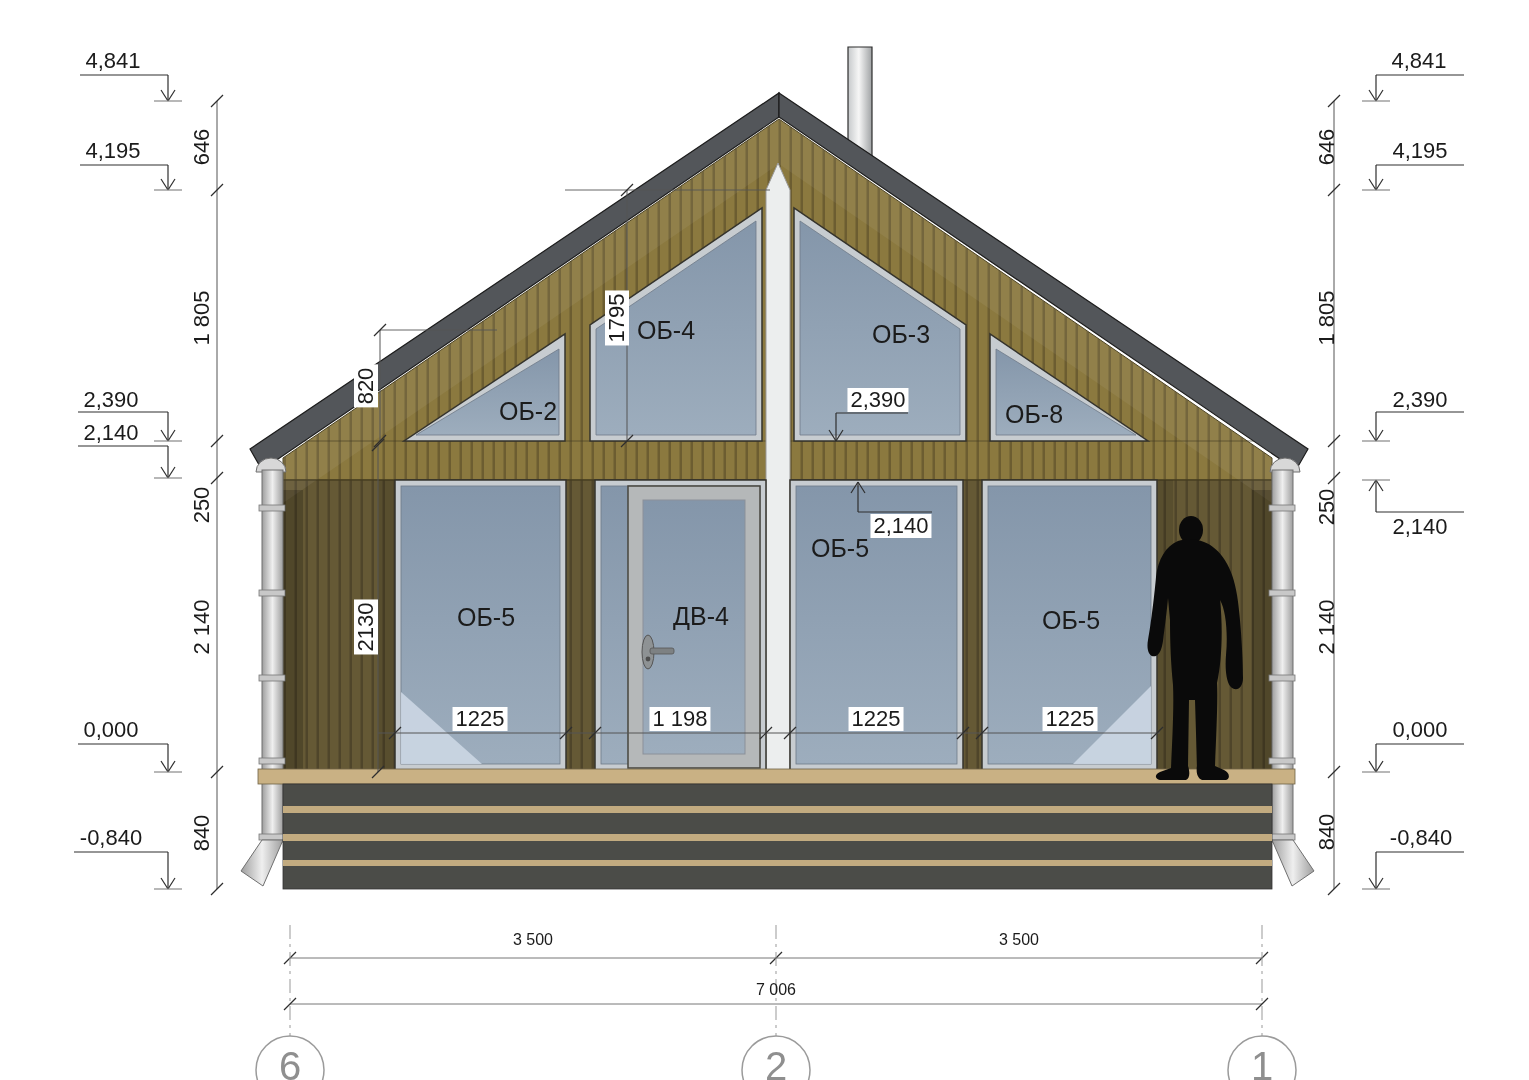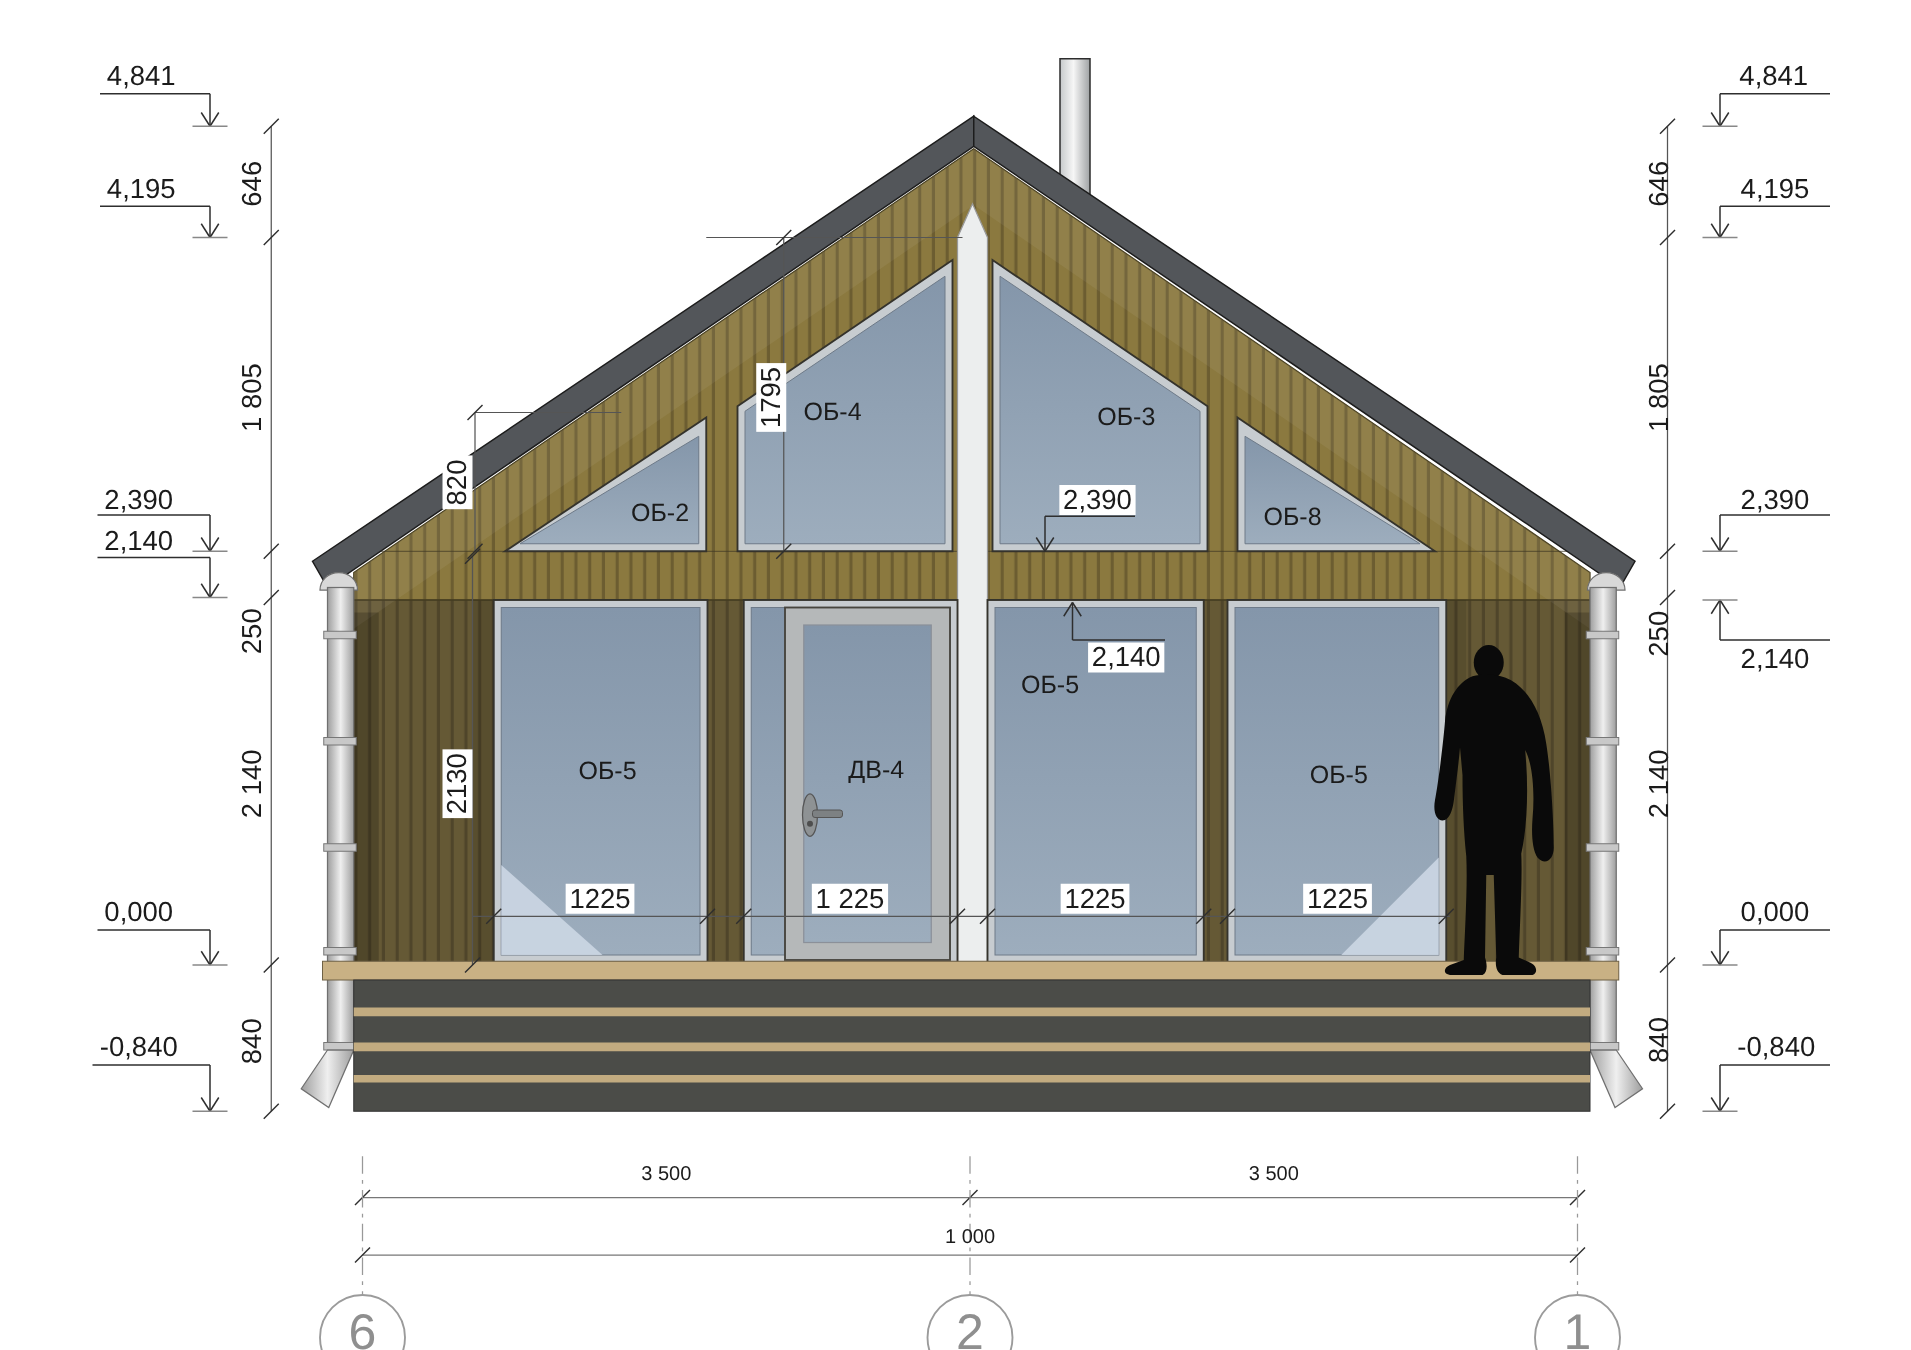--- a/index.html
+++ b/index.html
@@ -3,21 +3,21 @@
 <meta charset="utf-8">
 <style>
   html,body{margin:0;padding:0;background:#fff;}
   #stage{position:relative;width:1517px;height:1080px;background:#fff;overflow:hidden;
          font-family:"Liberation Sans",sans-serif;}
   #draw{position:absolute;left:0;top:0;}
   .lbl{position:absolute;font-size:22px;color:#1b1b1b;white-space:nowrap;
        transform:translate(-50%,-50%);line-height:24px;}
   .rot{transform:translate(-50%,-50%) rotate(-90deg);}
   .wbg{background:#ffffff;padding:0 3px;}
-  .open-lbl{font-size:20px;}
+  .open-lbl{font-size:25px;}
   .big{font-size:16px;}
   .grid-num{font-size:40px;color:#8f8f8f;}
 </style>
 </head>
 <body>
 
 <div id="stage">
 
 <svg id="draw" width="1529" height="1080" viewBox="0 0 1529 1080">
   <defs>
@@ -367,25 +367,25 @@
 <div class="lbl open-lbl" style="left:701px;top:616px">ДВ-4</div>
 <div class="lbl open-lbl" style="left:840px;top:548px">ОБ-5</div>
 <div class="lbl open-lbl" style="left:1071px;top:620px">ОБ-5</div>
 
 <div class="lbl rot wbg" style="left:366px;top:386px">820</div>
 <div class="lbl rot wbg" style="left:617px;top:318px">1795</div>
 <div class="lbl rot wbg" style="left:366px;top:627px">2130</div>
 <div class="lbl wbg" style="left:878px;top:400px">2,390</div>
 <div class="lbl wbg" style="left:901px;top:526px">2,140</div>
 <div class="lbl wbg" style="left:480px;top:719px">1225</div>
-<div class="lbl wbg" style="left:680px;top:719px">1 225</div>
+<div class="lbl wbg" style="left:680px;top:719px">1 198</div>
 <div class="lbl wbg" style="left:876px;top:719px">1225</div>
 <div class="lbl wbg" style="left:1070px;top:719px">1225</div>
 
 <div class="lbl big" style="left:533px;top:940px">3 500</div>
 <div class="lbl big" style="left:1019px;top:940px">3 500</div>
-<div class="lbl big" style="left:776px;top:990px">1 000</div>
+<div class="lbl big" style="left:776px;top:990px">7 006</div>
 
 <div class="lbl grid-num" style="left:290px;top:1066px">6</div>
 <div class="lbl grid-num" style="left:776px;top:1066px">2</div>
 <div class="lbl grid-num" style="left:1262px;top:1066px">1</div>
 
 </div>
 
 </body></html>

